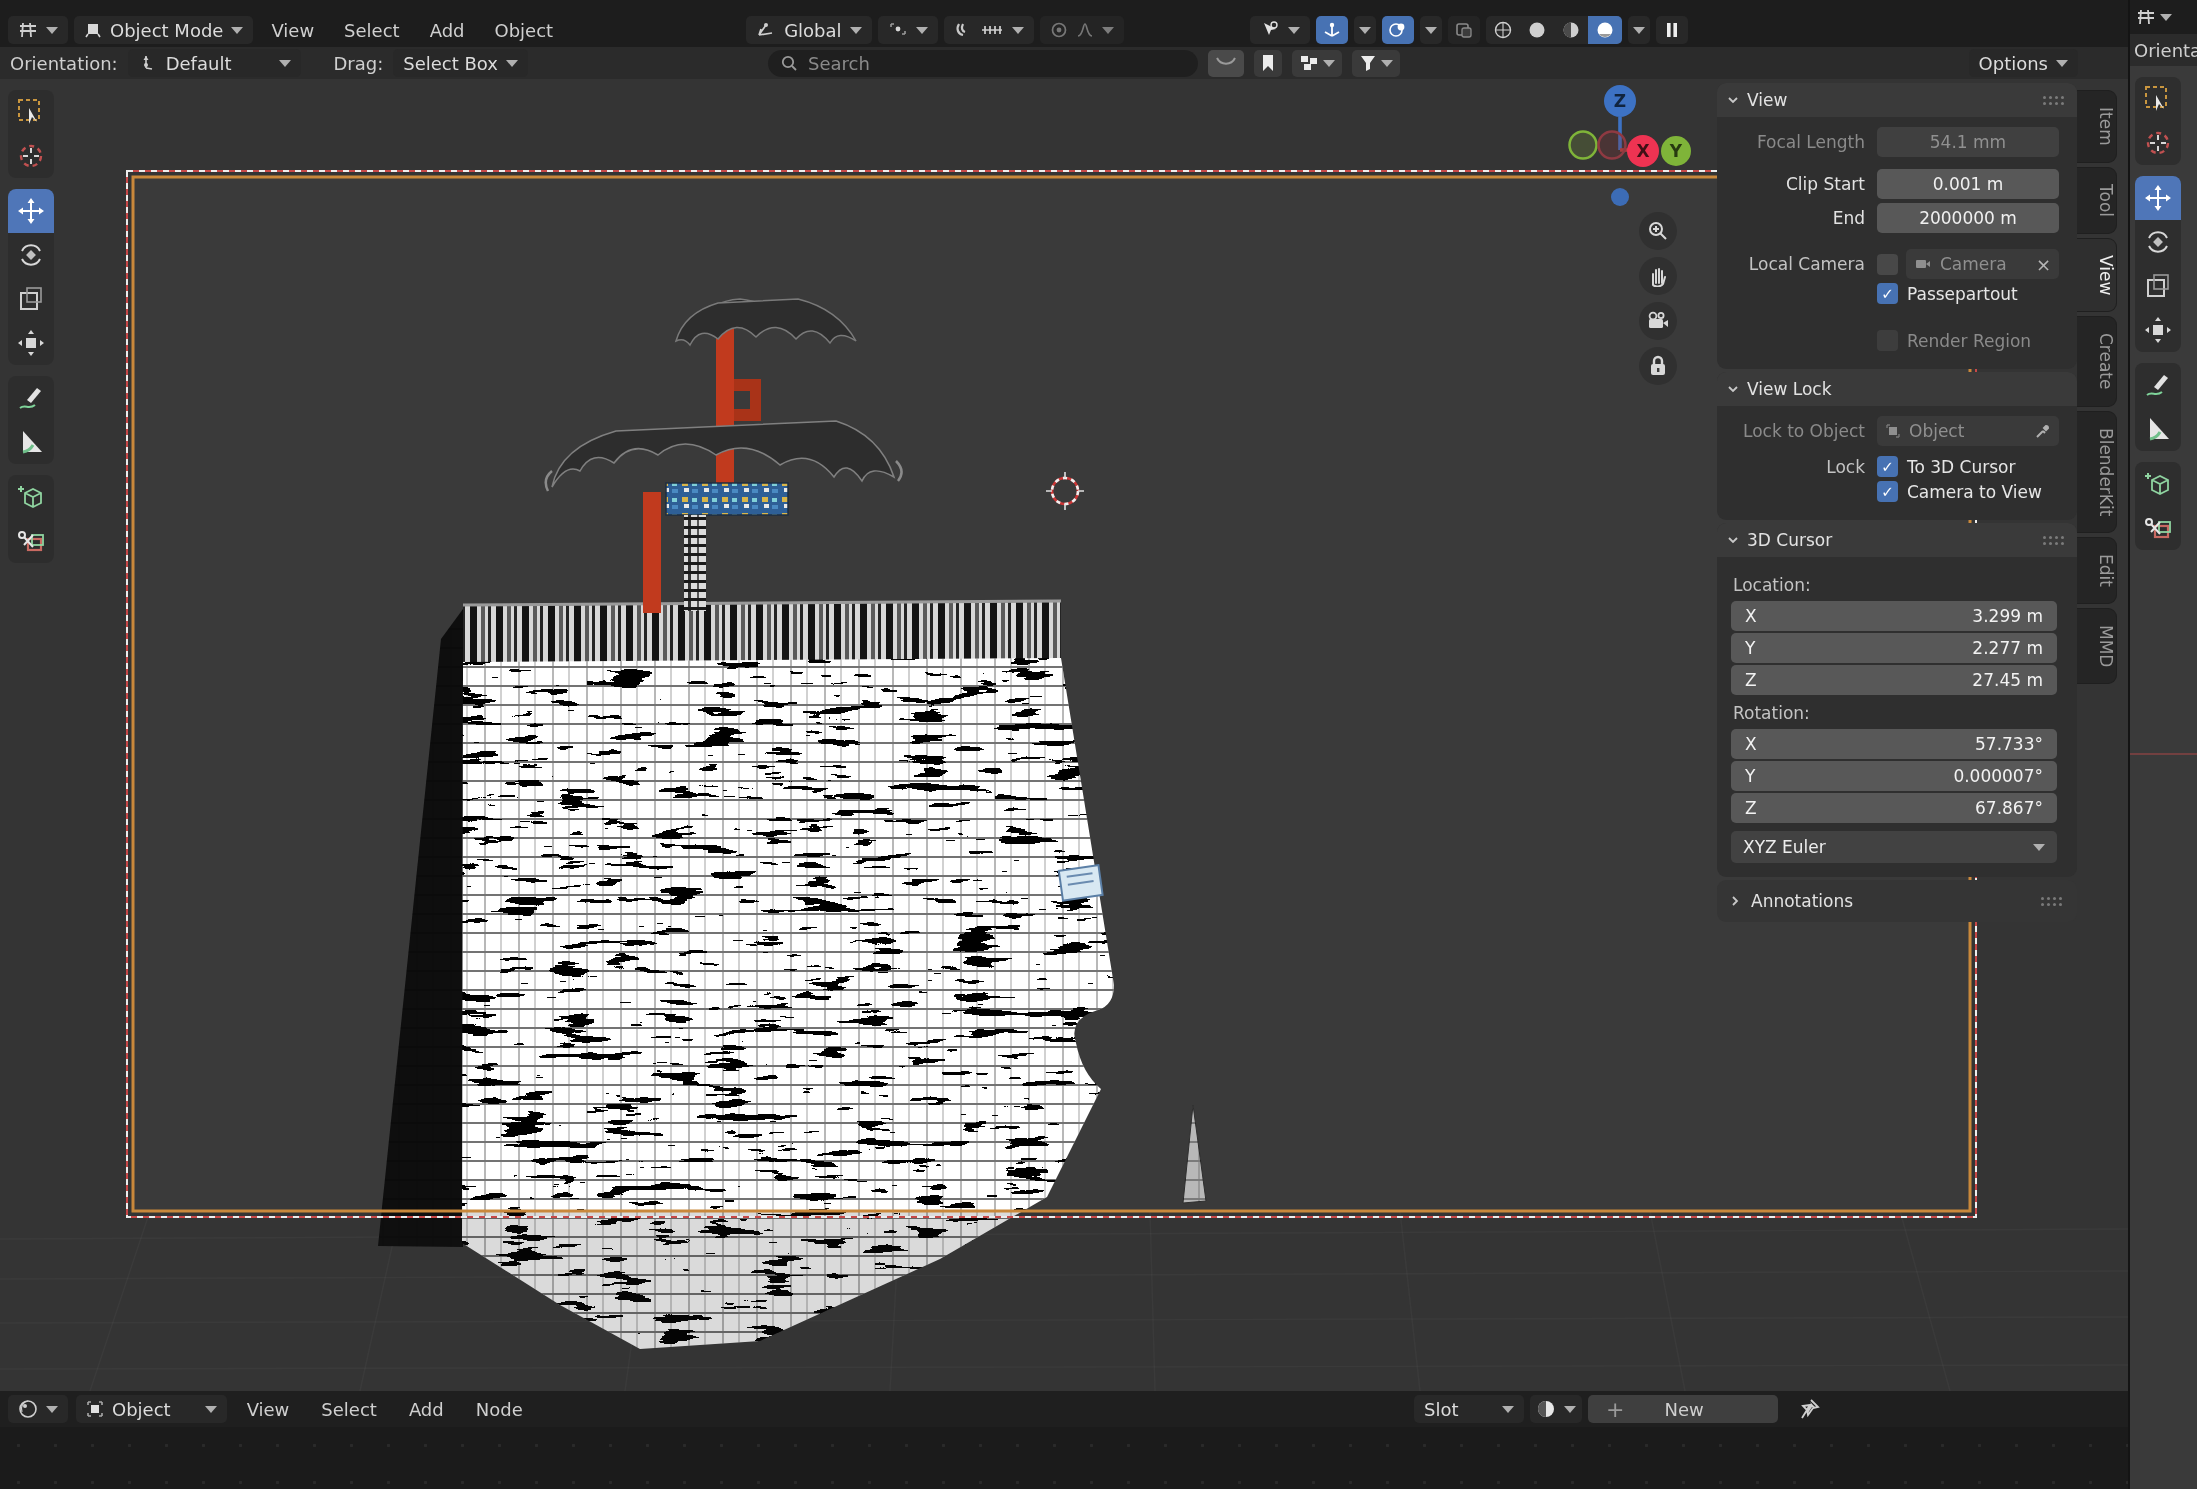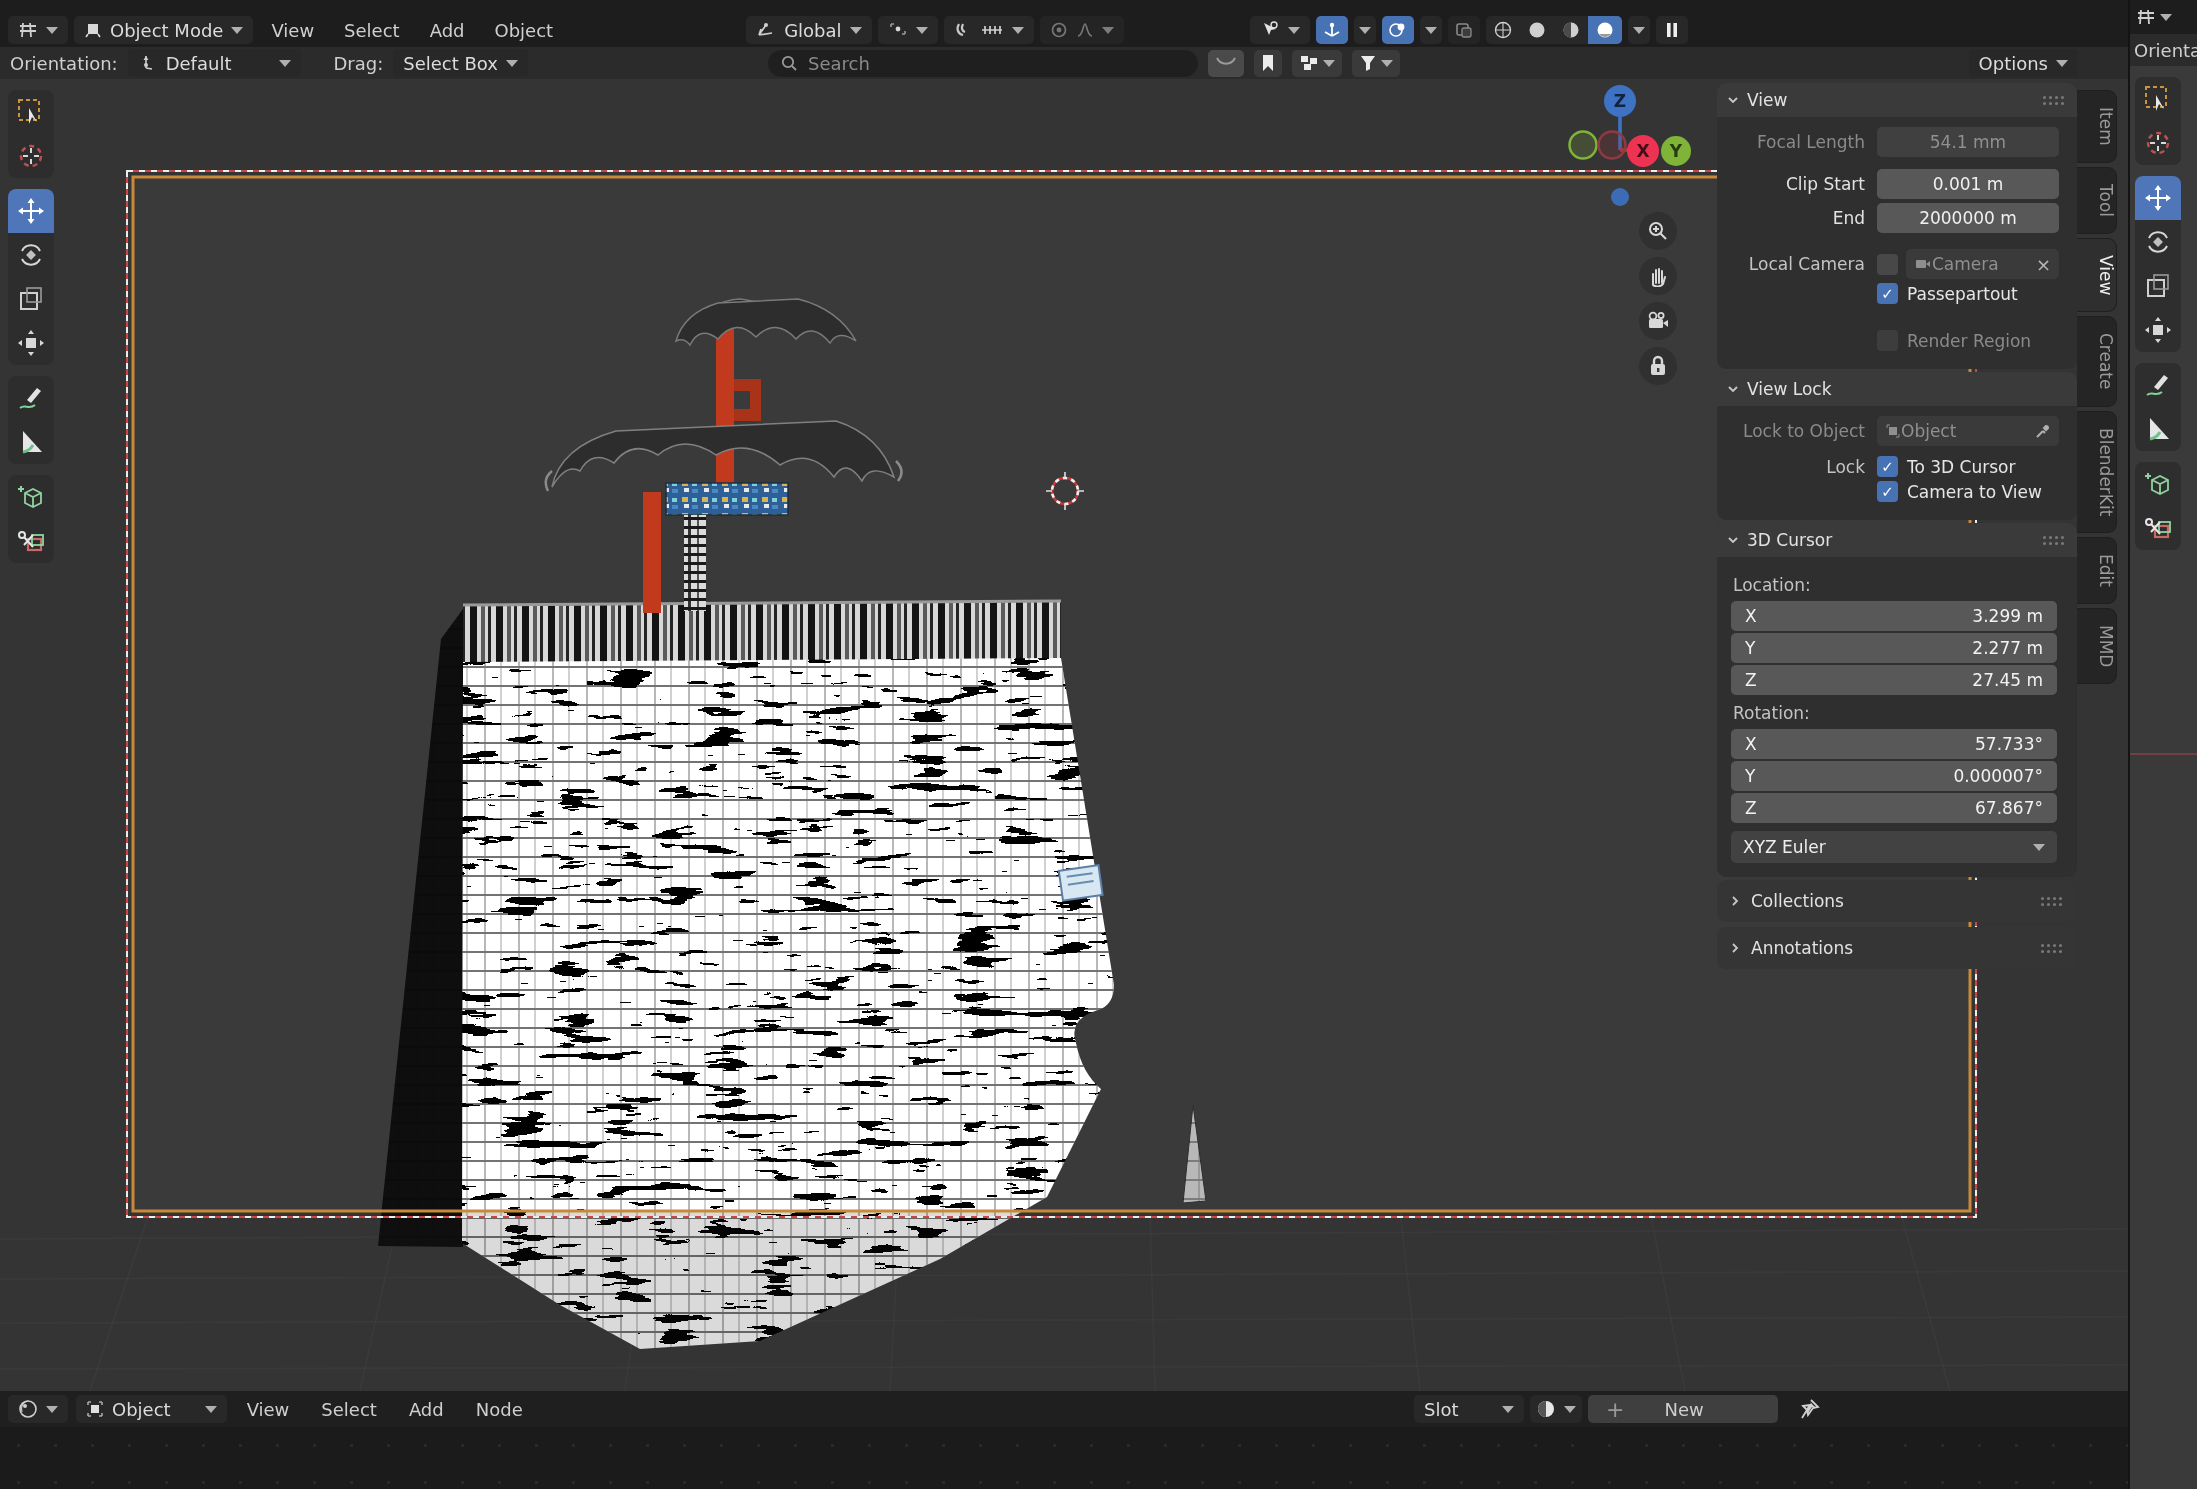--- a/index.html
+++ b/index.html
@@ -64,21 +64,21 @@
     background:#8a8a8a; box-shadow:6px 0 #8a8a8a,12px 0 #8a8a8a,18px 0 #8a8a8a,0 6px #8a8a8a,6px 6px #8a8a8a,12px 6px #8a8a8a,18px 6px #8a8a8a; }
   .chev { width:12px; height:12px; display:inline-block; }
   .pbody { padding:10px 18px 14px 10px; }
   .frow { display:flex; align-items:center; margin-bottom:4px; }
   .frow .lab { width:150px; text-align:right; padding-right:12px; flex:none; }
   .lab.disabled { color:#8a8a8a; }
   .field { flex:1; height:30px; background:#585858; border-radius:5px; color:#f0f0f0;
     display:flex; align-items:center; justify-content:center; font-size:17px; }
   .field.disabled { background:#404040; color:#909090; }
   .objfield { flex:1; height:30px; background:#3a3a3a; border-radius:5px; color:#8f8f8f;
-    display:flex; align-items:center; padding:0 8px; }
+    display:flex; align-items:center; gap:8px; padding:0 8px; }
   .objfield .x { margin-left:auto; color:#b5b5b5; font-size:18px; }
   .cb { width:21px; height:21px; border-radius:4px; background:#484848; flex:none;
     display:flex; align-items:center; justify-content:center; color:#fff; font-size:15px; }
   .cb.on { background:#4772b3; }
   .cbrow { display:flex; align-items:center; gap:9px; margin-bottom:6px; }
   .cbrow .cblabel { color:#e6e6e6; }
   .cbrow .cblabel.disabled { color:#8a8a8a; }
   .numrow { height:30px; background:#585858; border-radius:5px; margin-bottom:2px;
     display:flex; align-items:center; padding:0 14px; color:#f2f2f2; }
   .numrow .axis { width:60px; }
@@ -665,27 +665,20 @@
               <span>XYZ Euler</span>
               <span class="caret"></span>
             </div>
           </div>
         </div>
 
         <div class="cpanel">
           <svg class="chev" viewBox="0 0 12 12">
               <path d="M4 2 L8 6 L4 10" stroke="#c8c8c8" stroke-width="1.8" fill="none"></path>
             </svg>
-          <span>Collections</span>
-          <span class="grip"></span>
-        </div>
-        <div class="cpanel">
-          <svg class="chev" viewBox="0 0 12 12">
-              <path d="M4 2 L8 6 L4 10" stroke="#c8c8c8" stroke-width="1.8" fill="none"></path>
-            </svg>
           <span>Annotations</span>
           <span class="grip"></span>
         </div>
       </div>
 
       <div id="tabs">
         <div class="tab">Item</div>
         <div class="tab">Tool</div>
         <div class="tab active">View</div>
         <div class="tab">Create</div>

